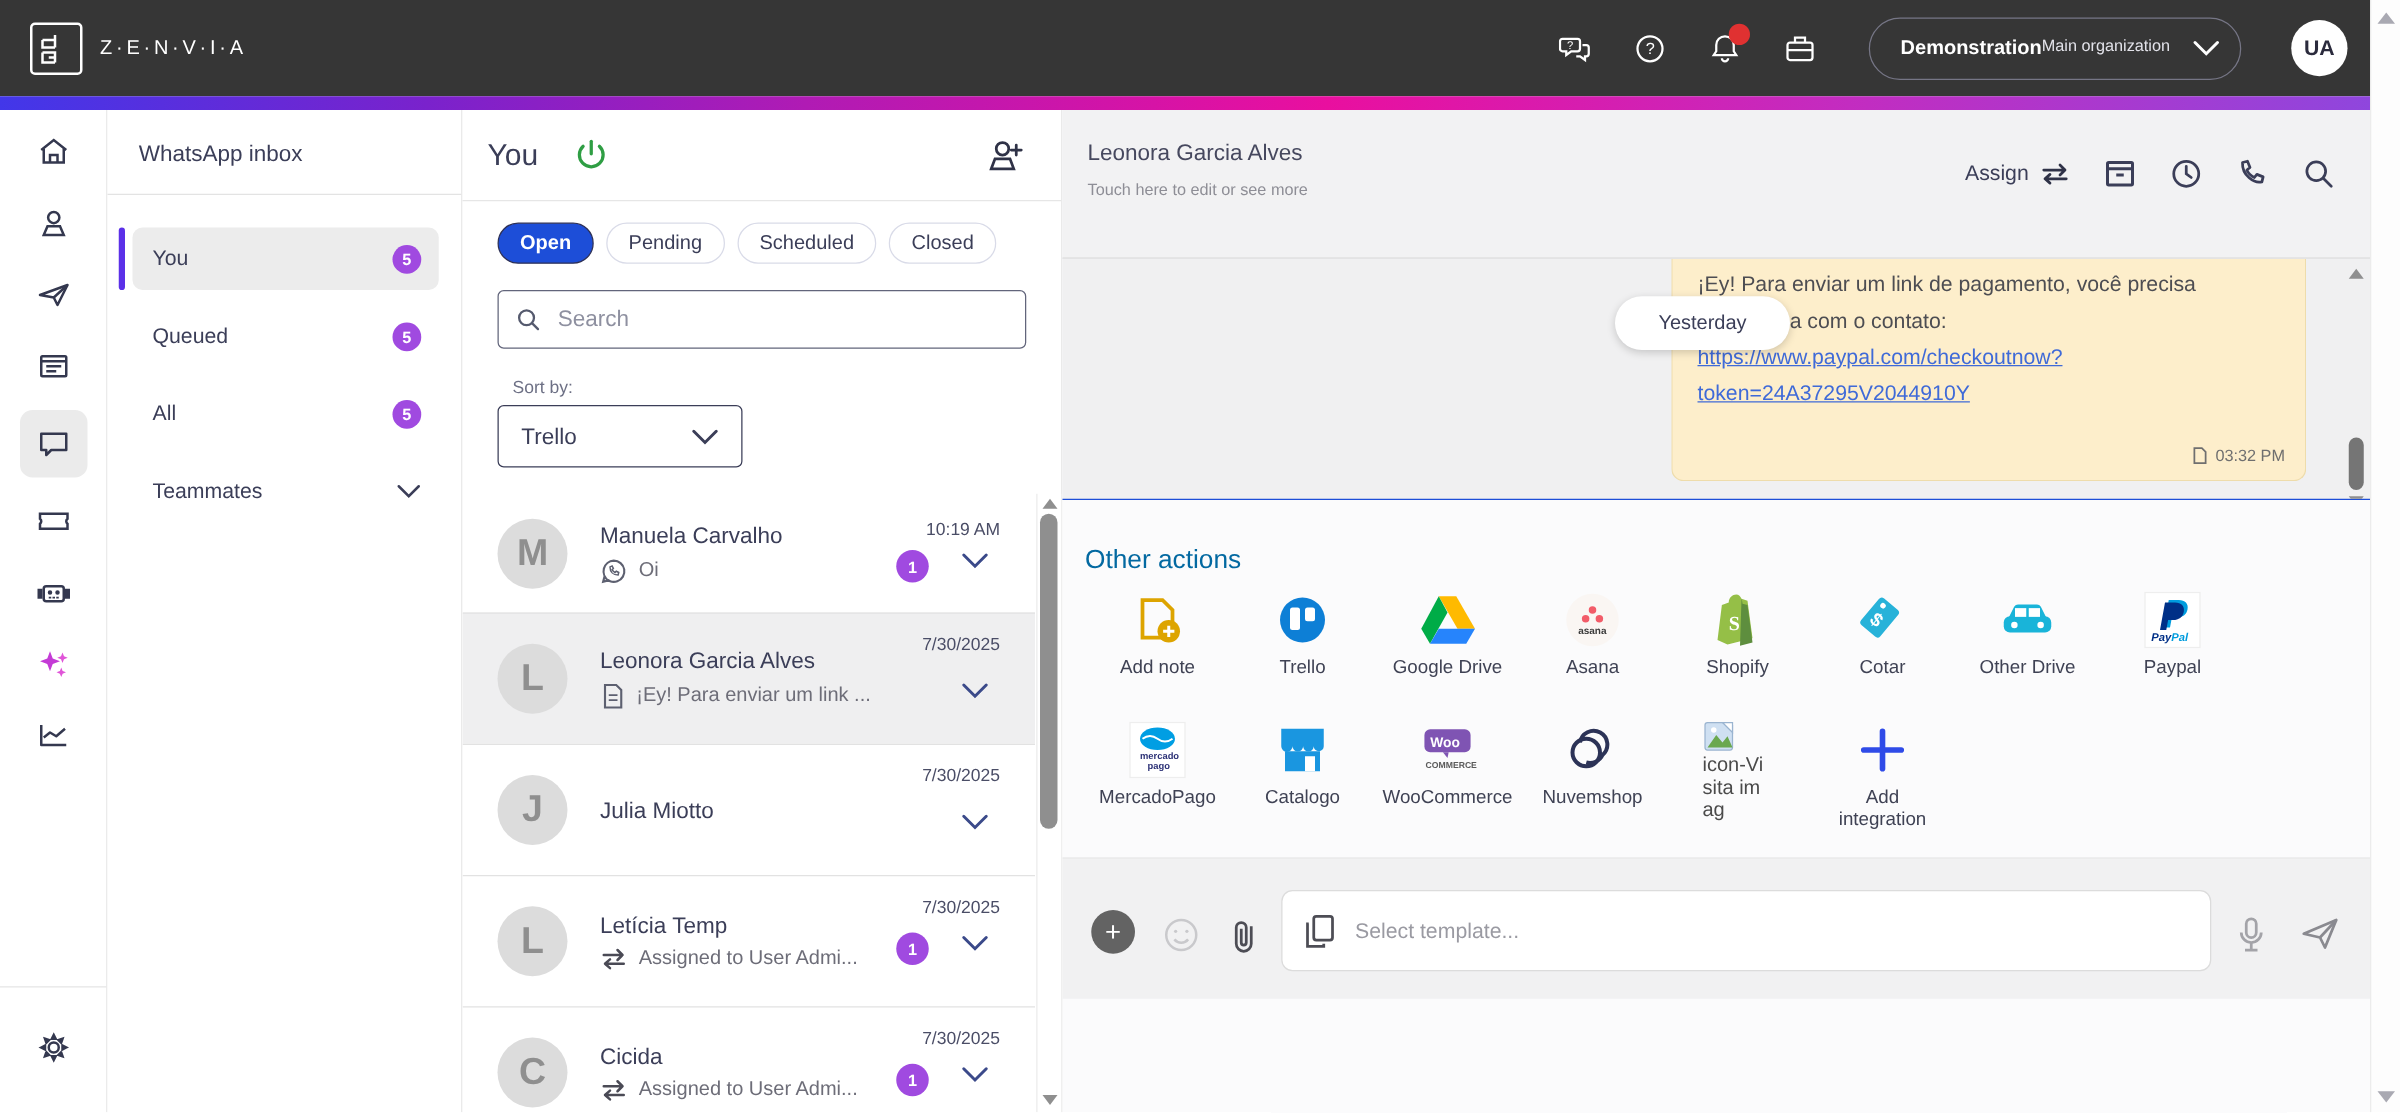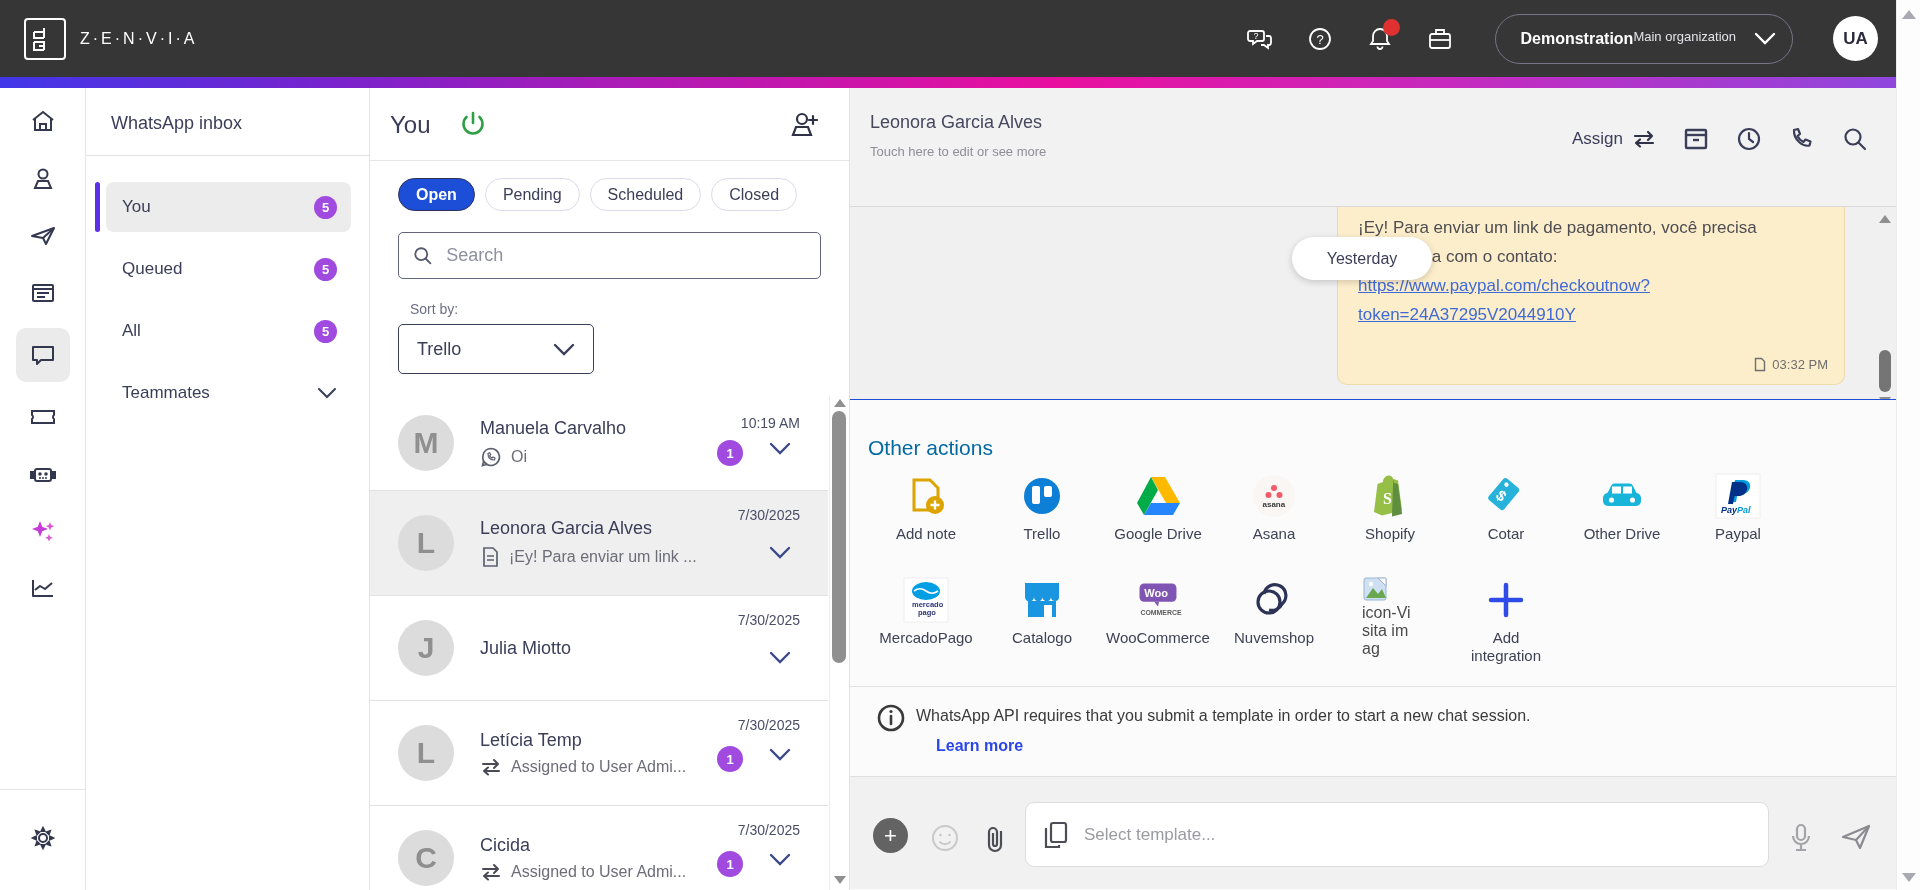--- a/index.html
+++ b/index.html
@@ -669,29 +669,20 @@
               <svg width="40" height="40" viewBox="0 0 40 40" stroke="#2f4be8" stroke-width="4.5" stroke-linecap="round">
                 <path d="M20 5 v30 M5 20 h30"></path>
               </svg>
             </span>
           <span class="lbl" style="width:86px">Add integration</span>
         </div>
 
       </div>
     </div>
 
-    <div class="notice">
-      <svg class="notice-ic" width="30" height="30" viewBox="0 0 30 30" fill="none" stroke="#3a3a3a" stroke-width="2.6">
-          <circle cx="15" cy="15" r="12"></circle>
-          <path d="M15 13 v8" stroke-linecap="round"></path>
-          <circle cx="15" cy="8.5" r="1.6" fill="#3a3a3a" stroke="none"></circle>
-        </svg>
-      <div class="notice-text">WhatsApp API requires that you submit a template in order to start a new chat session.</div>
-      <div class="notice-link">Learn more</div>
-    </div>
 
     <div class="composer">
       <div class="plus-btn">+</div>
       <span class="comp-ic smiley">
         <svg width="30" height="30" viewBox="0 0 30 30" fill="none" stroke="#c9c9cc" stroke-width="2">
             <circle cx="15" cy="15" r="12"></circle>
             <circle cx="10.5" cy="12" r="1.3" fill="#c9c9cc" stroke="none"></circle>
             <circle cx="19.5" cy="12" r="1.3" fill="#c9c9cc" stroke="none"></circle>
             <path d="M9.5 18.5 a7 7 0 0 0 11 0"></path>
           </svg>

